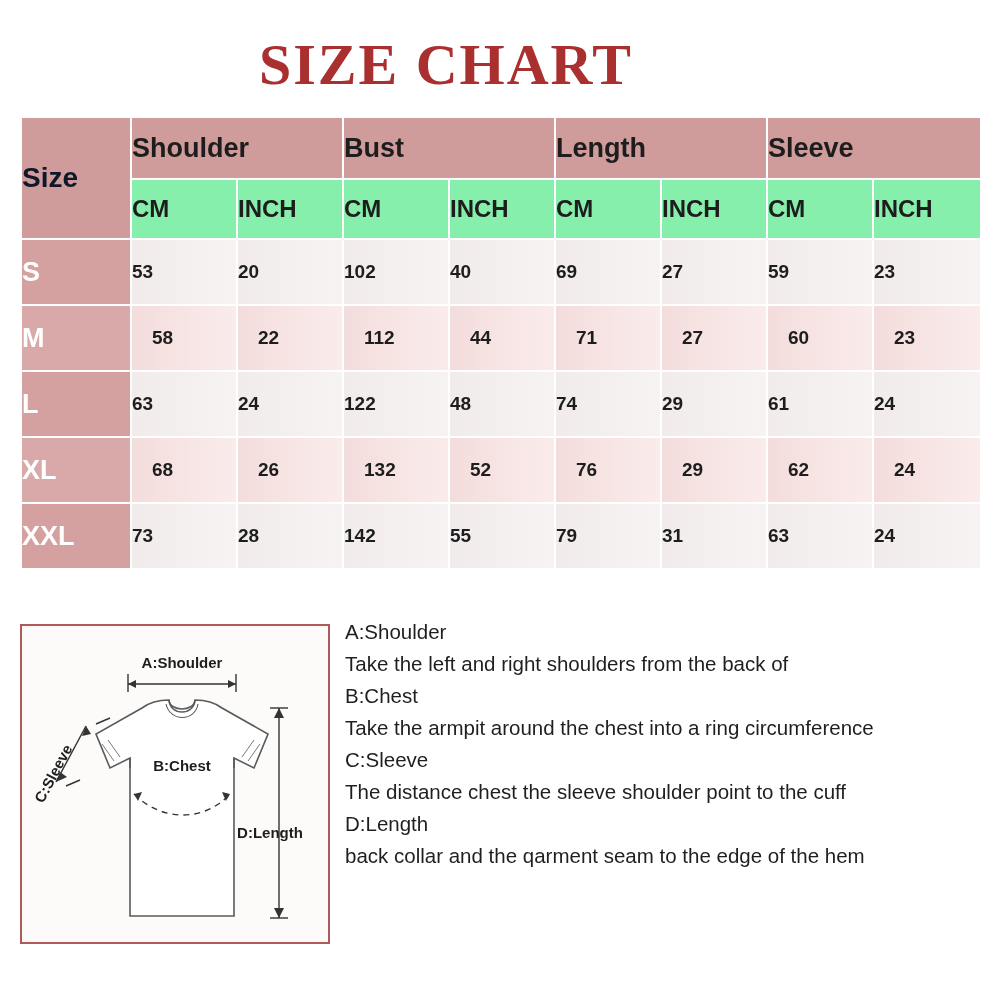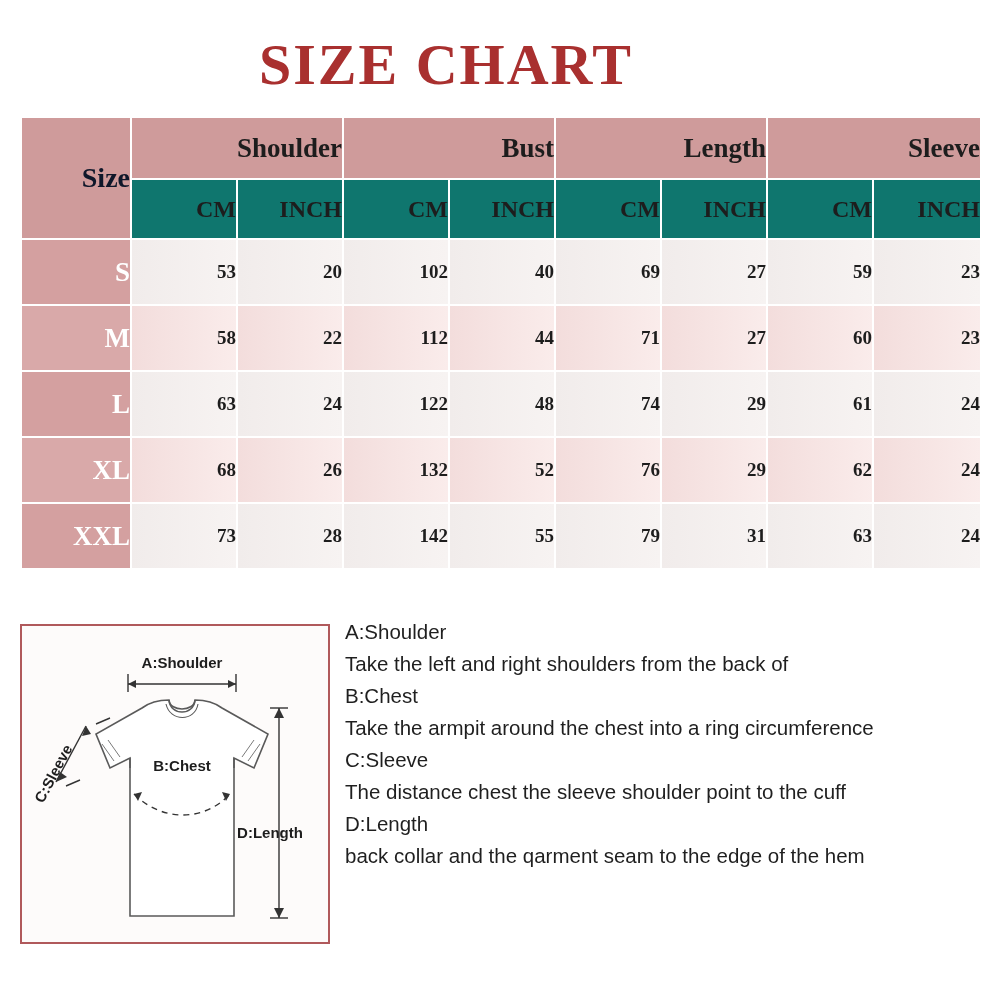--- a/index.html
+++ b/index.html
@@ -40,34 +40,33 @@
   }
   table.size-chart {
     border-collapse: separate;
     border-spacing: 2px;
     width: 960px;
     table-layout: fixed;
   }
   table.size-chart td, table.size-chart th {
     padding: 0;
     margin: 0;
-    text-align: right;
+    text-align: left;
     vertical-align: middle;
     font-weight: bold;
-    font-family: Liberation Serif, serif;
   }
 
   .hdr-group {
     background: #cf9b9b;
     color: #1d1d1d;
     font-size: 27px;
     height: 60px;
   }
   .hdr-unit {
-    background: #0f766e;
+    background: #86efac;
     color: #1d1d1d;
     font-size: 24px;
     height: 58px;
   }
   .size-head {
     background: #cf9b9b;
     color: #0f172a;
     font-size: 28px;
   }
 
@@ -85,21 +84,21 @@
     font-size: 19px;
     color: #1d1d1d;
     height: 64px;
     font-weight: normal;
   }
   .row-a .val { background: #f3eeec; }
   .row-b .val { background: #f4dedd; }
 
   
   .row-a .val { background: linear-gradient(90deg, #f1eceb 0%, #f7f3f2 100%); }
-  .row-b .val { background: linear-gradient(90deg, #f3dddc 0%, #faeceb 100%); }
+  .row-b .val { background: linear-gradient(90deg, #f3dddc 0%, #faeceb 100%); padding-left: 20px; }
 
   .hdr-group.g1, .hdr-group.g2, .hdr-group.g3, .hdr-group.g4 { }
 
   
   .bottom {
     position: absolute;
     top: 616px;
     left: 0;
     width: 1000px;
     height: 384px;

